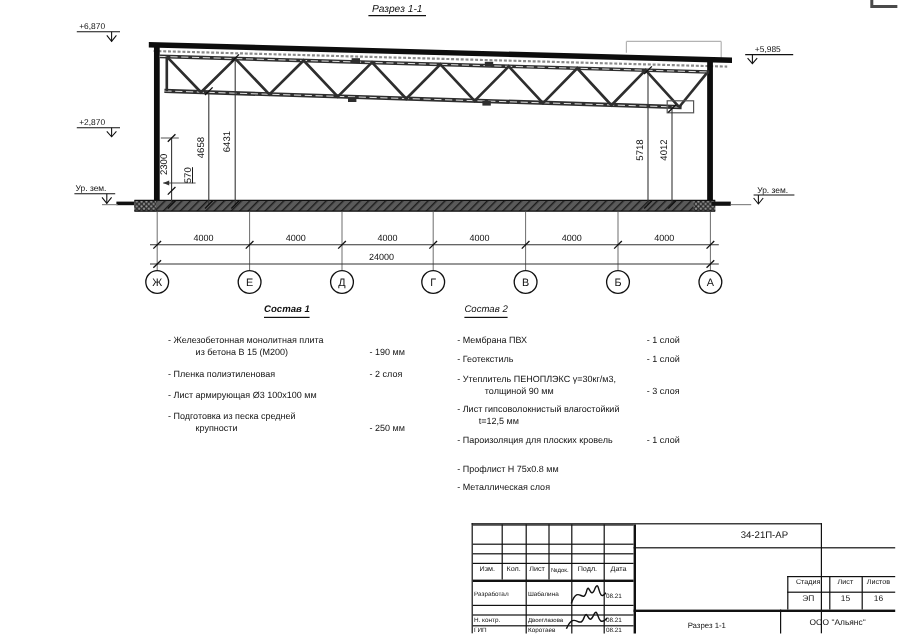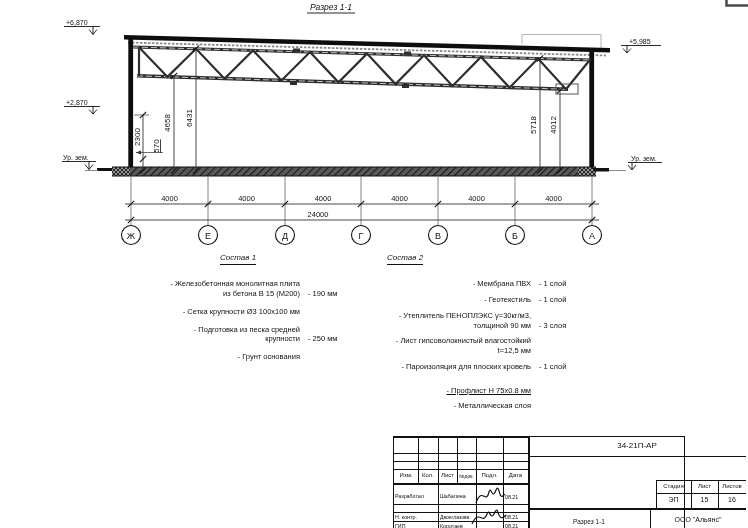--- a/index.html
+++ b/index.html
@@ -8,28 +8,28 @@
     width:748px; height:528px; position:relative; overflow:hidden;
     font-family:"Liberation Sans", sans-serif; color:#111;
   }
   svg text { font-family:"Liberation Sans", sans-serif; fill:#111; }
   #stage { position:absolute; left:0; top:0; }
 
   
   .comp { position:absolute; font-size:7.5px; line-height:1.3; color:#111; }
   .comp-title { display:inline-block; font-style:italic; font-size:8px;
                 border-bottom:1px solid #111; padding-bottom:1px; }
-  .ci { display:flex; align-items:flex-end; margin-bottom:8px;text-align:right; }
+  .ci { display:flex; align-items:flex-end; margin-bottom:8px; }
   .ci-t div { white-space:nowrap; }
   .ci-t .l2 { padding-left:7px;margin-left:16px; }
   .ci-v { margin-left:8px; white-space:nowrap; }
   #comp1 .ci-t { width:160px; }
   #comp2 .ci-t { width:150px; }
   #comp2 .ci { margin-bottom:6px; }
-  .gap-top { margin-top:14px;text-decoration:underline; }
+  .gap-top { margin-top:14px; }
 
   
   #titleblock { position:absolute; left:393px; top:436px; width:292px; height:92px;
                 border:1px solid #111; border-bottom:none; font-size:6px; }
   .hl { position:absolute; background:#111; height:1px; }
   .vl { position:absolute; background:#111; width:1px; }
   .tb-cell { position:absolute; overflow:hidden; white-space:nowrap; }
   .c { text-align:center; }
   .sig { position:absolute; }
 </style>
@@ -208,47 +208,47 @@
       <text x="285" y="238.5">Д</text>
       <text x="361" y="238.5">Г</text>
       <text x="438" y="238.5">В</text>
       <text x="515" y="238.5">Б</text>
       <text x="592" y="238.5">А</text>
     </g>
   </g>
 </svg>
 
 <div id="comp1" class="comp" style="left:140px; top:253px; width:232px;">
-  <div style="padding-left:80px;"><span class="comp-title">Состав 1</span></div>
+  <div style="padding-left:80px;font-weight:bold;"><span class="comp-title">Состав 1</span></div>
   <div style="margin-top:14px;">
     <div class="ci">
       <div class="ci-t">
           <div>- Железобетонная  монолитная плита</div>
           <div class="l2">из бетона В 15 (М200)</div>
         </div>
       <div class="ci-v">- 190 мм</div>
     </div>
     <div class="ci">
       <div class="ci-t">
-          <div>- Сетка крупности Ø3 100х100 мм</div>
+          <div>- Пленка полиэтиленовая</div>
+        </div>
+      <div class="ci-v">- 2 слоя</div>
+    </div>
+    <div class="ci">
+      <div class="ci-t">
+          <div>- Лист армирующая Ø3 100х100 мм</div>
         </div>
       <div class="ci-v"></div>
     </div>
     <div class="ci">
       <div class="ci-t">
           <div>- Подготовка из песка средней</div>
           <div class="l2">крупности</div>
         </div>
       <div class="ci-v">- 250 мм</div>
-    </div>
-    <div class="ci">
-      <div class="ci-t">
-          <div>- Грунт основания</div>
-        </div>
-      <div class="ci-v"></div>
     </div>
   </div>
 </div>
 
 <div id="comp2" class="comp" style="left:381px; top:253px; width:192px;">
   <div style="padding-left:6px;text-decoration:underline;"><span class="comp-title">Состав 2</span></div>
   <div style="margin-top:14px;">
     <div class="ci">
       <div class="ci-t">
           <div>- Мембрана ПВХ</div>

